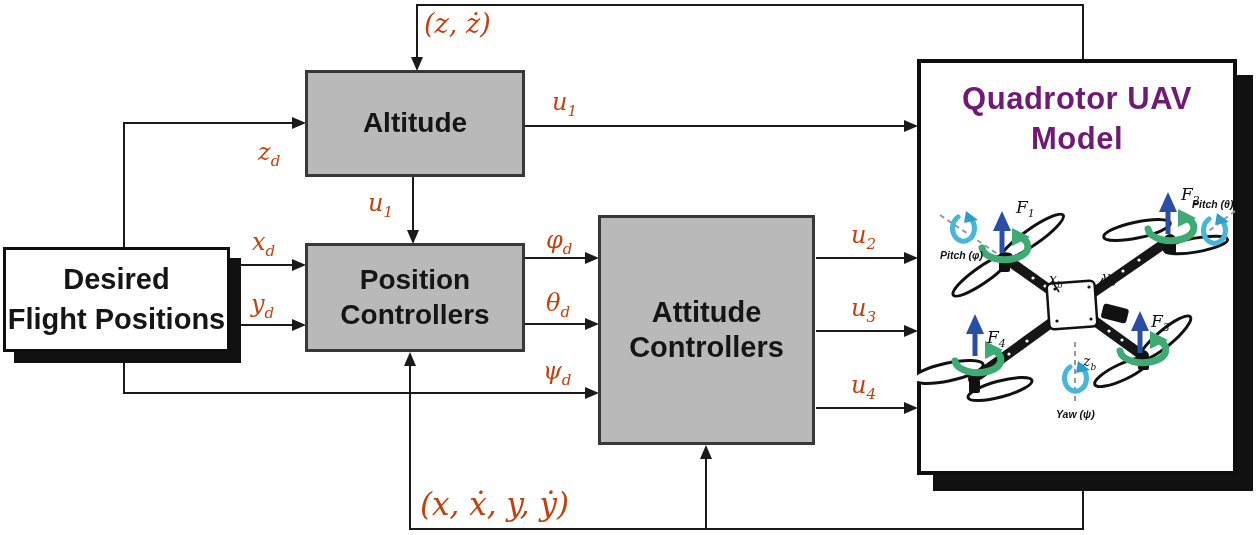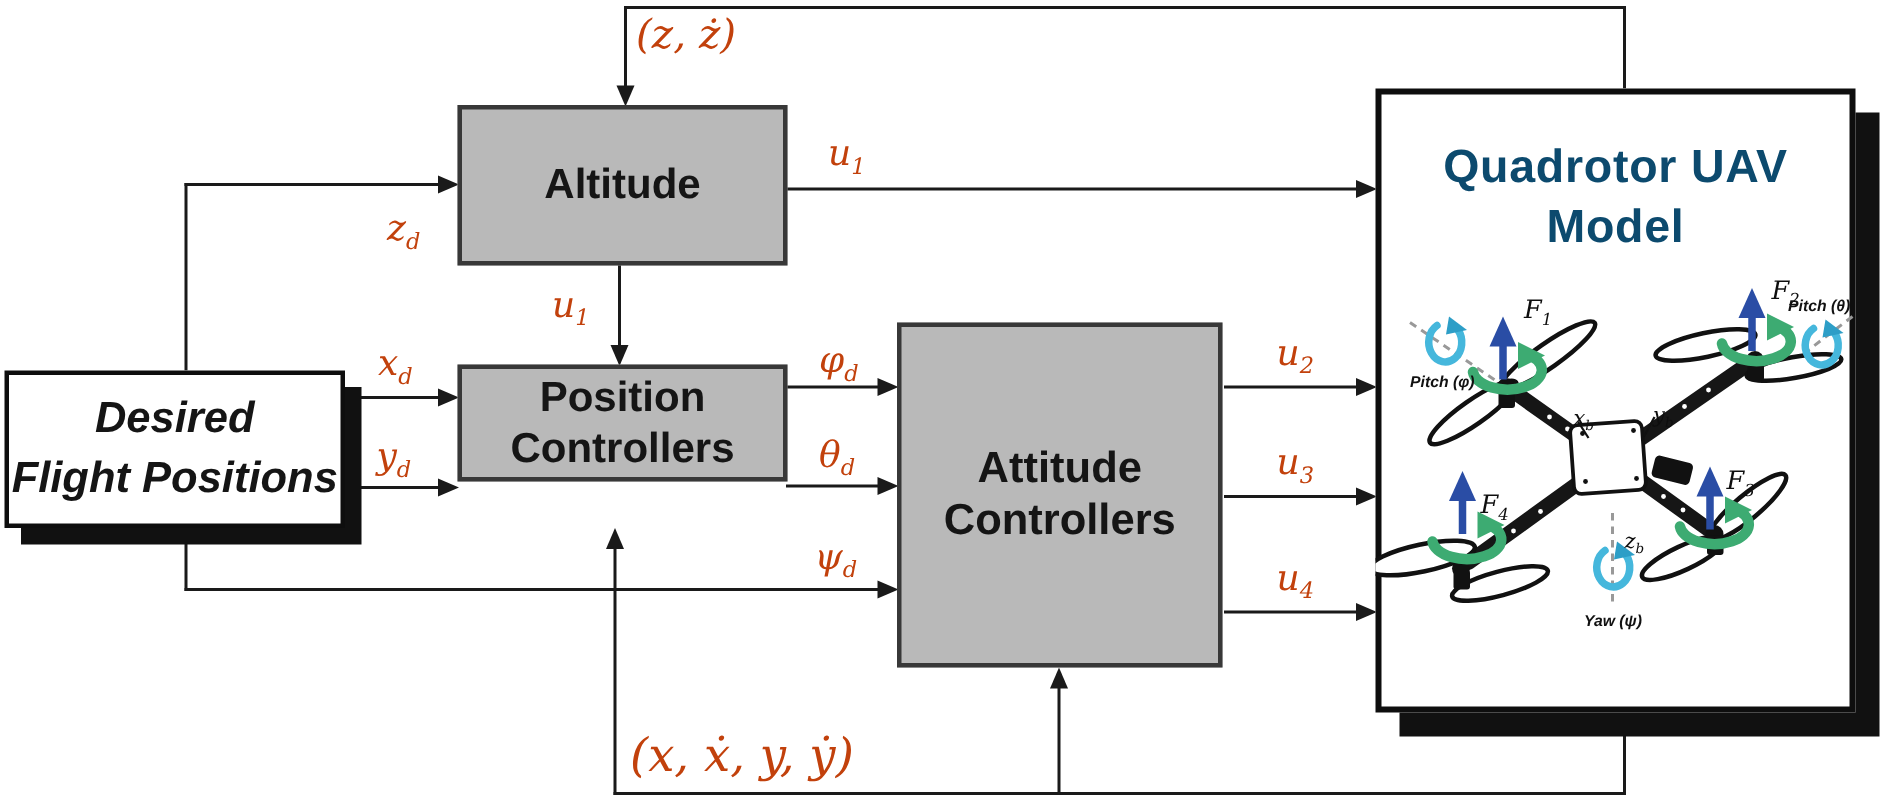--- a/index.html
+++ b/index.html
@@ -23,22 +23,22 @@
   .sig{position:absolute;font-family:"DejaVu Serif","Liberation Serif",serif;font-style:italic;
        font-size:24px;color:#c2410c;white-space:nowrap;}
   .sig sub{font-size:15px;line-height:0;}
   .tuple{position:absolute;font-family:"DejaVu Serif","Liberation Serif",serif;font-style:italic;
          color:#c2410c;white-space:nowrap;}
   
   .qlabel{position:absolute;font-family:"DejaVu Serif","Liberation Serif",serif;font-style:italic;
           color:#0e0e0e;white-space:nowrap;}
   .qlabel sub{line-height:0;}
   .axislab{position:absolute;font-weight:bold;font-style:italic;font-size:10.5px;color:#111;white-space:nowrap;}
-  .qtitle{position:absolute;left:0;right:0;top:28px;text-align:center;font-weight:800;
-          font-size:31px;line-height:1.28;color:#0c4a6e;letter-spacing:0.5px;}
+  .qtitle{position:absolute;left:0;right:0;top:16px;text-align:center;font-weight:800;
+          font-size:31px;line-height:1.28;color:#701a75;letter-spacing:0.5px;}
 </style>
 </head>
 <body>
 
 <div id="canvas">
 
   <div class="hline" style="left:416px;top:4px;width:668px;"></div>
   <div class="vline" style="left:416px;top:4px;height:54px;"></div>
   <div class="vline" style="left:1082px;top:4px;height:55px;"></div>
   <div class="arr d" style="left:411px;top:57px;"></div>
@@ -74,30 +74,30 @@
   <div class="hline" style="left:816px;top:407px;width:90px;"></div>
   <div class="arr r" style="left:904px;top:402px;"></div>
 
   <div class="vline" style="left:1082px;top:490px;height:40px;"></div>
   <div class="hline" style="left:409px;top:528px;width:675px;"></div>
   <div class="vline" style="left:409px;top:364px;height:166px;"></div>
   <div class="arr u" style="left:404px;top:352px;"></div>
   <div class="vline" style="left:705px;top:457px;height:73px;"></div>
   <div class="arr u" style="left:700px;top:445px;"></div>
 
-  <div class="wbox" style="left:3px;top:247px;width:227px;height:105px;box-shadow:11px 11px 0 #111;font-style:italic;font-weight:600;font-size:29px;line-height:1.35;">
+  <div class="wbox" style="left:3px;top:247px;width:227px;height:105px;box-shadow:11px 11px 0 #111;font-weight:600;font-size:29px;line-height:1.35;">
     <span>Desired</span>
     <span>Flight Positions</span>
   </div>
 
   <div class="gbox" style="left:305px;top:70px;width:220px;height:107px;font-size:28px;">
     <span>Altitude</span>
   </div>
 
-  <div class="gbox" style="left:305px;top:243px;width:220px;height:78px;font-size:28px;">
+  <div class="gbox" style="left:305px;top:243px;width:220px;height:109px;font-size:28px;">
     <span>Position</span>
     <span>Controllers</span>
   </div>
 
   <div class="gbox" style="left:598px;top:215px;width:217px;height:230px;font-size:29px;">
     <span>Attitude</span>
     <span>Controllers</span>
   </div>
 
   <div class="wbox" style="left:917px;top:59px;width:320px;height:416px;border-width:4px;box-shadow:16px 16px 0 #111;justify-content:flex-start;">

